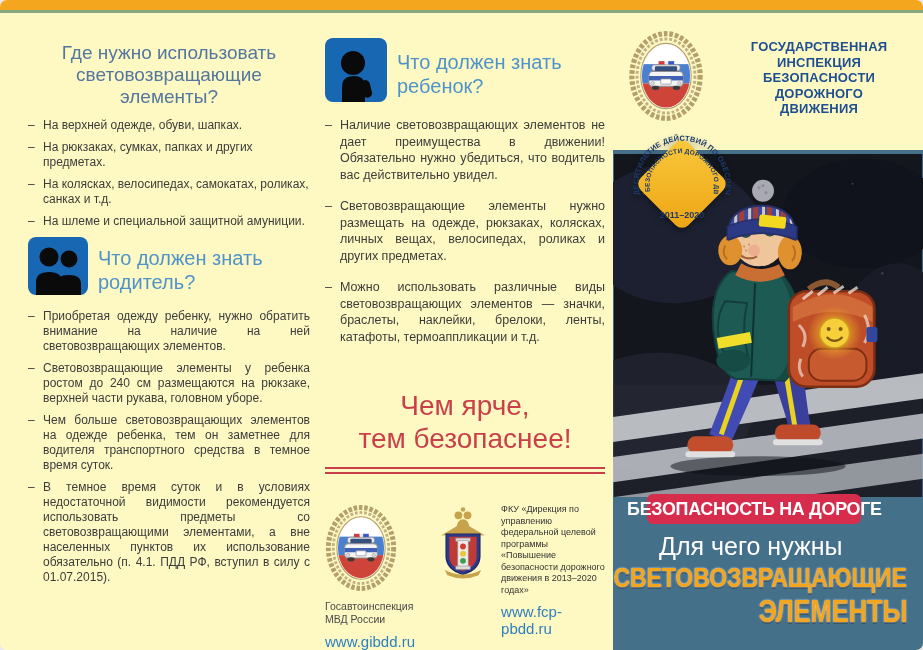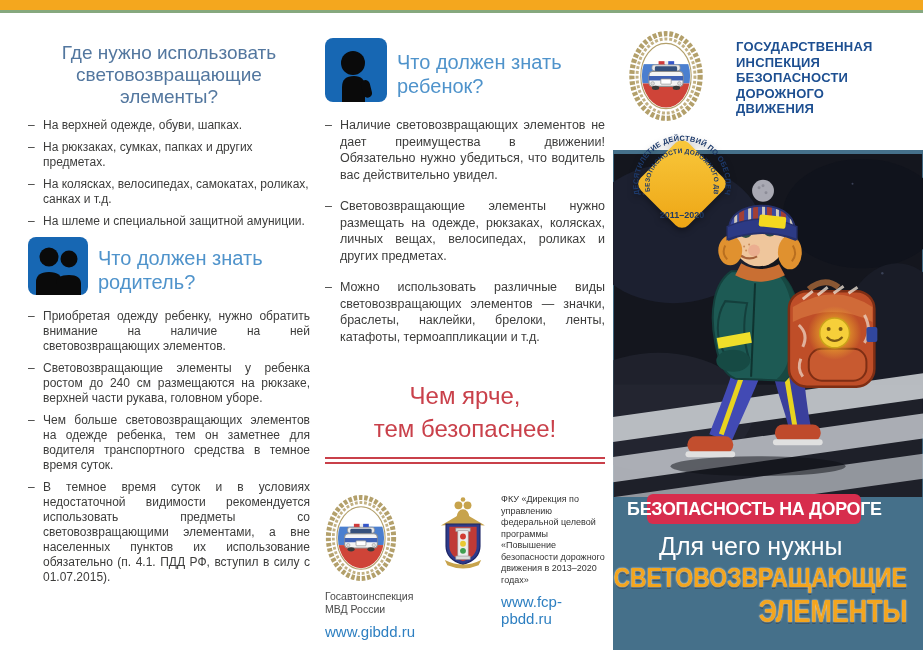--- a/index.html
+++ b/index.html
@@ -1,19 +1,20 @@
 <!DOCTYPE html>
 <html lang="ru"><head>
 <meta charset="utf-8">
 <style>
   html,body{margin:0;padding:0;background:#e9e9e9;}
   .page{
-    position:relative;width:923px;height:650px;background:#ffffff;overflow:hidden;
+    position:relative;width:923px;height:650px;background:#fef9c3;overflow:hidden;
     font-family:"Liberation Sans","DejaVu Sans",sans-serif;color:#3c3c3b;
     margin:0 auto;
+    border-radius:7px;
   }
   
   .topbar{position:absolute;left:0;top:0;width:923px;height:10px;background:#f4a71e;}
   .topline{position:absolute;left:0;top:10px;width:923px;height:3px;background:#86a87e;}
 
   
   .col{position:absolute;top:30px;}
   .col-left{left:28px;width:282px;}
   .col-mid{left:325px;width:280px;}
 
@@ -28,34 +29,34 @@
   .justify .li{text-align:justify;}
 
   .section-head{display:flex;align-items:center;margin-top:8px;margin-bottom:8px;}
   .section-head .icon-box{flex:0 0 auto;}
   .section-head h3{
     margin:4px 0 0 10px;font-weight:400;color:#4f93cb;font-size:20px;line-height:24px;
   }
 
   .mid-list .li{margin-bottom:15px;line-height:16.5px;font-size:12.5px;margin-top:11px;}
 
-  .slogan{margin-top:34px;text-align:center;color:#c9404a;font-size:24px;line-height:33px;}
+  .slogan{margin-top:44px;text-align:center;color:#c9404a;font-size:28px;line-height:33px;}
   .redline{margin-top:12px;height:3px;border-top:2px solid #c9404a;border-bottom:2px solid #c9404a;}
 
   .logos-row{display:flex;margin-top:30px;align-items:flex-start;}
   .gibdd-block{width:118px;}
   .gibdd-caption{margin-top:4px;font-size:10.5px;line-height:13px;color:#4a4a4a;}
   .link{color:#2d7fc1;font-size:15px;margin-top:7px;display:inline-block;text-decoration:none;}
   .fcp-block{display:flex;margin-left:22px;}
   .fcp-right{margin-left:12px;width:104px;}
   .fcp-text{font-size:9px;line-height:11.5px;color:#333;}
 
   
   .rc-emblem{position:absolute;left:628px;top:30px;}
-  .agency{position:absolute;left:736px;top:39px;width:166px;text-align:left;
+  .agency{position:absolute;left:736px;top:39px;width:166px;text-align:center;
     color:#1d4f91;font-weight:700;font-size:13px;line-height:15.5px;letter-spacing:.2px;}
   .rc-panel{position:absolute;left:613px;top:150px;width:310px;height:500px;background:#45708a;}
   .illus{position:absolute;left:0;top:4px;width:310px;height:343px;display:block;}
   .banner{
     position:absolute;left:34px;top:344px;width:214px;height:30px;background:#d72d4d;border-radius:6px;
     display:flex;align-items:center;justify-content:center;
   }
   .banner span{color:#fff;font-weight:700;font-size:19px;letter-spacing:-0.3px;
     transform:scaleX(.94);white-space:nowrap;}
   .rc-subtitle{position:absolute;left:46px;top:382px;color:#ffffff;font-size:25px;}

